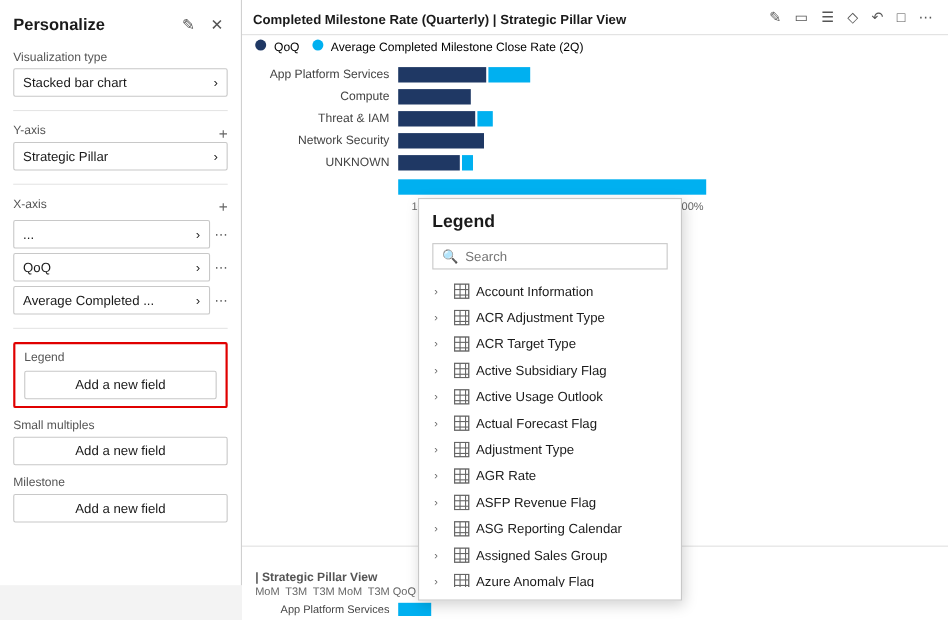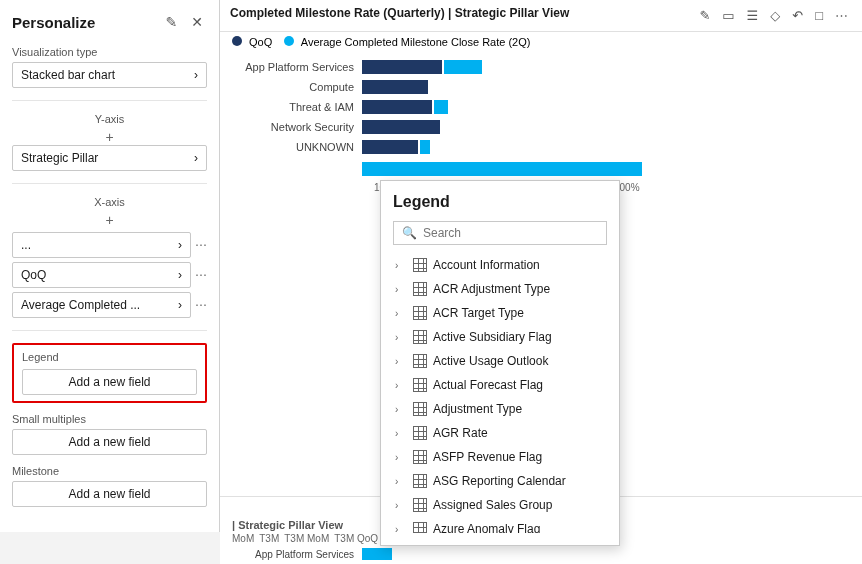--- a/index.html
+++ b/index.html
@@ -56,22 +56,21 @@
       background: #fff;
       padding: 5px 8px;
       cursor: pointer;
       font-size: 12px;
       color: #1a1a1a;
       border-radius: 2px;
     }
     .section-header-row {
       display: flex;
       align-items: center;
-      justify-content: center;
-      flex-direction: column;
+      justify-content: space-between;
     }
     .add-icon {
       color: #666;
       font-size: 14px;
       cursor: pointer;
       background: none;
       border: none;
     }
     .axis-item {
       display: flex;
@@ -127,21 +126,21 @@
       flex-direction: column;
       background: #fff;
       position: relative;
       height: 564px;
       overflow: hidden;
     }
 
     
     .chart-header {
       display: flex;
-      align-items: flex-start;
+      align-items: flex-end;
       justify-content: space-between;
       padding: 6px 10px;
       border-bottom: 1px solid #e0e0e0;
       background: #fff;
     }
     .chart-title {
       font-size: 12px;
       font-weight: 600;
       color: #1a1a1a;
     }

